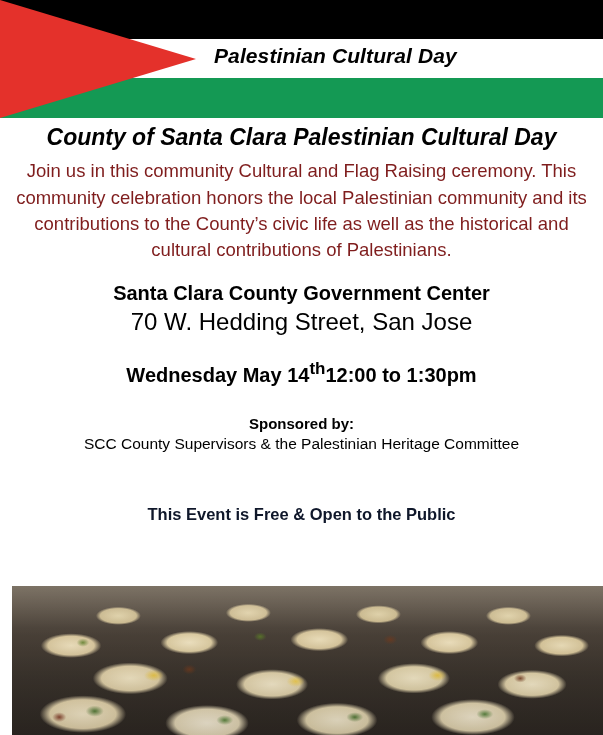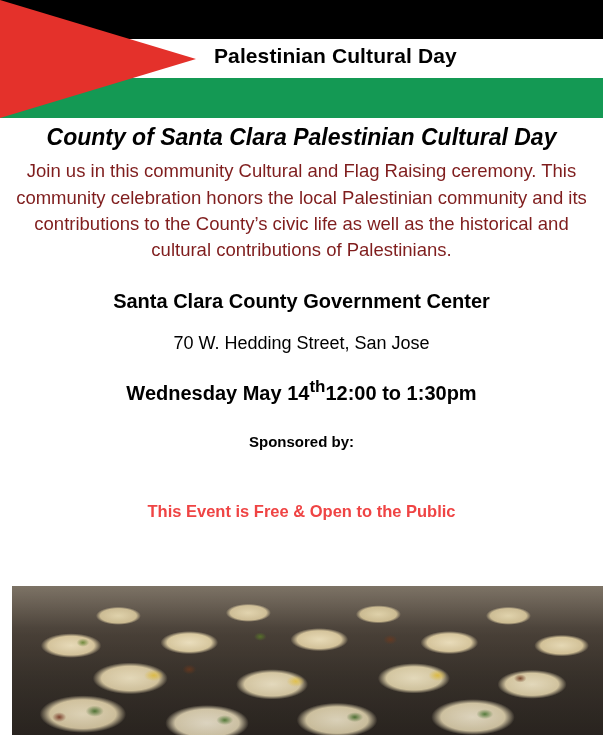--- a/index.html
+++ b/index.html
@@ -15,20 +15,21 @@
     position: relative;
   }
 
   
   .flag-banner {
     position: relative;
     width: 603px;
     height: 118px;
     overflow: hidden;
     background: #ffffff;
+    font-style: italic;
   }
   .flag-stripe {
     position: absolute;
     left: 0;
     width: 603px;
     height: 39px;
   }
   .stripe-black { top: 0;  background: #000000; }
   .stripe-white { top: 39px; background: #ffffff; }
   .stripe-green { top: 78px; background: #149954; height: 40px; }
@@ -84,28 +85,28 @@
 
   .description {
     margin-top: 8px;
     font-size: 18.5px;
     color: #7f1d1d;
     line-height: 1.42;
     padding: 0 2px;
   }
 
   .venue {
-    margin-top: 26px;
+    margin-top: 18px;
     font-size: 20px;
     font-weight: bold;
     color: #000000;
   }
   .address {
-    margin-top: 20px;
-    font-size: 18px;
+    margin-top: 3px;
+    font-size: 24px;
     color: #000000;
   }
 
   .datetime {
     margin-top: 28px;
     font-size: 20px;
     font-weight: bold;
     color: #000000;
   }
   .datetime sup {
@@ -126,21 +127,21 @@
   .sponsor-names {
     margin-top: 3px;
     font-size: 15.5px;
     color: #000000;
   }
 
   .free-line {
     margin-top: 52px;
     font-size: 16.5px;
     font-weight: bold;
-    color: #ef4444;
+    color: #0f172a;
   }
 
   
   .photo {
     position: absolute;
     left: 12px;
     top: 586px;
     width: 591px;
     height: 149px;
     overflow: hidden;
@@ -213,20 +214,21 @@
   <div class="description">Join us in this community Cultural and Flag Raising ceremony. This community celebration honors the local Palestinian community and its contributions to the County’s civic life as well as the historical and cultural contributions of Palestinians.</div>
 
   <div class="venue">Santa Clara County Government Center</div>
   <div class="address">70 W. Hedding Street, San Jose</div>
 
   <div class="datetime">
     <span>Wednesday May 14</span><sup>th</sup><span class="time">12:00 to 1:30pm</span>
   </div>
 
   <div class="sponsor-label">Sponsored by:</div>
+  <div class="sponsor-names">SCC County Supervisors &amp; the Palestinian Heritage Committee</div>
 
   <div class="free-line">This Event is Free &amp; Open to the Public</div>
 </div>
 
 <div class="photo">
   <div class="photo-inner"></div>
   <div class="photo-food"></div>
   <div class="photo-sheen"></div>
 </div>
 

